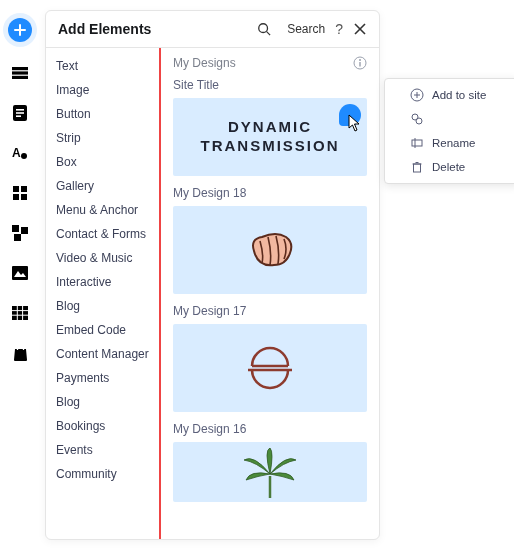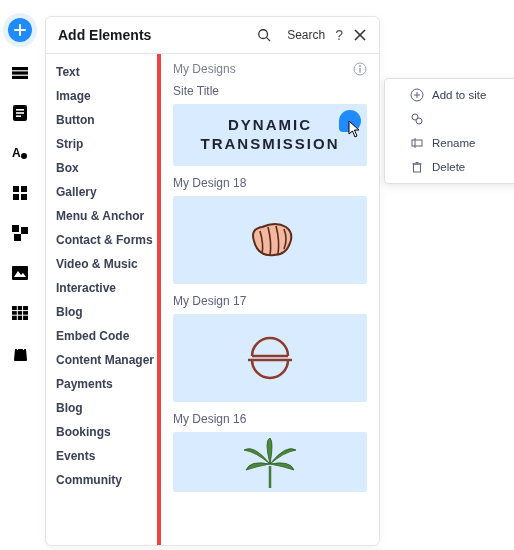--- a/index.html
+++ b/index.html
@@ -2,36 +2,36 @@
 <html><head>
 <meta charset="utf-8">
 <style>
   * { box-sizing: border-box; margin: 0; padding: 0; }
   body { font-family: -apple-system, BlinkMacSystemFont, "Segoe UI", Helvetica, Arial, sans-serif; font-size: 13px; color: #333; background: #fff; width: 514px; height: 550px; overflow: hidden; position: relative; }
   
   .left-rail { position: absolute; left: 0; top: 0; width: 40px; height: 550px; display: flex; flex-direction: column; align-items: center; padding-top: 18px; gap: 22px; }
   .rail-icon { width: 18px; height: 18px; display: flex; align-items: center; justify-content: center; color: #000; }
   .rail-add { width: 24px; height: 24px; background: #1f8bff; border-radius: 50%; display:flex; align-items:center; justify-content:center; box-shadow: 0 0 0 5px rgba(31,139,255,.12);}
   
-  .panel { position: absolute; left: 45px; top: 16px; width: 335px; height: 530px; border: 1px solid #e5e5e5; border-radius: 6px; background: #fff; display: flex; flex-direction: column; box-shadow: 0 2px 8px rgba(0,0,0,.05); overflow: hidden;}
+  .panel { position: absolute; left: 45px; top: 10px; width: 335px; height: 530px; border: 1px solid #e5e5e5; border-radius: 6px; background: #fff; display: flex; flex-direction: column; box-shadow: 0 2px 8px rgba(0,0,0,.05); overflow: hidden;}
   .panel-header { display: flex; align-items: center; padding: 10px 12px; border-bottom: 1px solid #e5e5e5; }
   .panel-title { flex: 1; font-size: 14px; font-weight: 600; color: #17191c;}
   .hdr-btn { display: flex; align-items: center; gap: 16px; color: #333; font-size: 12px; margin-left: 10px; cursor: pointer;}
   .hdr-icon { width: 14px; height: 14px; }
   
   .panel-body { flex: 1; display: flex; overflow: hidden;}
-  .sidebar-list { width: 115px; border-right: 4px solid #ef4444; padding: 6px 0 6px 0; overflow-y: auto; font-weight: bold; }
+  .sidebar-list { width: 115px; border-right: 2px solid #ef4444; padding: 6px 0 6px 0; overflow-y: auto; }
   .sidebar-item { padding: 5px 10px; font-size: 12px; color: #3b4057; cursor: pointer; white-space: nowrap;}
   
   .content { flex: 1; padding: 8px 12px 12px 12px; overflow-y: auto; }
   .section-head { display: flex; align-items: flex-start; color: #7a7f8b; font-size: 12px; margin-bottom: 8px;}
   .section-head .spacer { flex:1; }
   .design-label { font-size: 12px; color: #5c617b; margin: 6px 0 6px 0; }
   .thumb { width: 100%; height: 88px; background: #d9ecff; border-radius: 2px; display:flex; align-items:center; justify-content:center; position: relative; margin-bottom: 10px;}
-  .thumb.first { height: 62px; }
+  .thumb.first { height: 78px; }
   .thumb-title { font-size: 15px; font-weight: 800; letter-spacing: 2px; color: #1f2330; text-align:center; line-height: 1.25;}
   .thumb-ball { position:absolute; top:6px; right:6px; width:22px; height:22px; background:#1f8bff; border-radius:50% 50% 50% 4px; }
   .cursor { position:absolute; top:16px; right:4px; }
   
   .context-menu { position: absolute; left: 384px; top: 78px; width: 136px; background: #fff; border: 1px solid #e0e0e0; border-radius: 4px; box-shadow: 0 2px 10px rgba(0,0,0,.1); padding: 4px 15px;}
   .cm-item { display:flex; align-items:center; gap:8px; padding: 5px 10px; font-size: 11.5px; color: #3b4057; cursor:pointer;}
   .cm-icon { width:14px; height:14px; flex-shrink:0; color:#5c617b;}
   
   svg { display: block; }
 </style>

